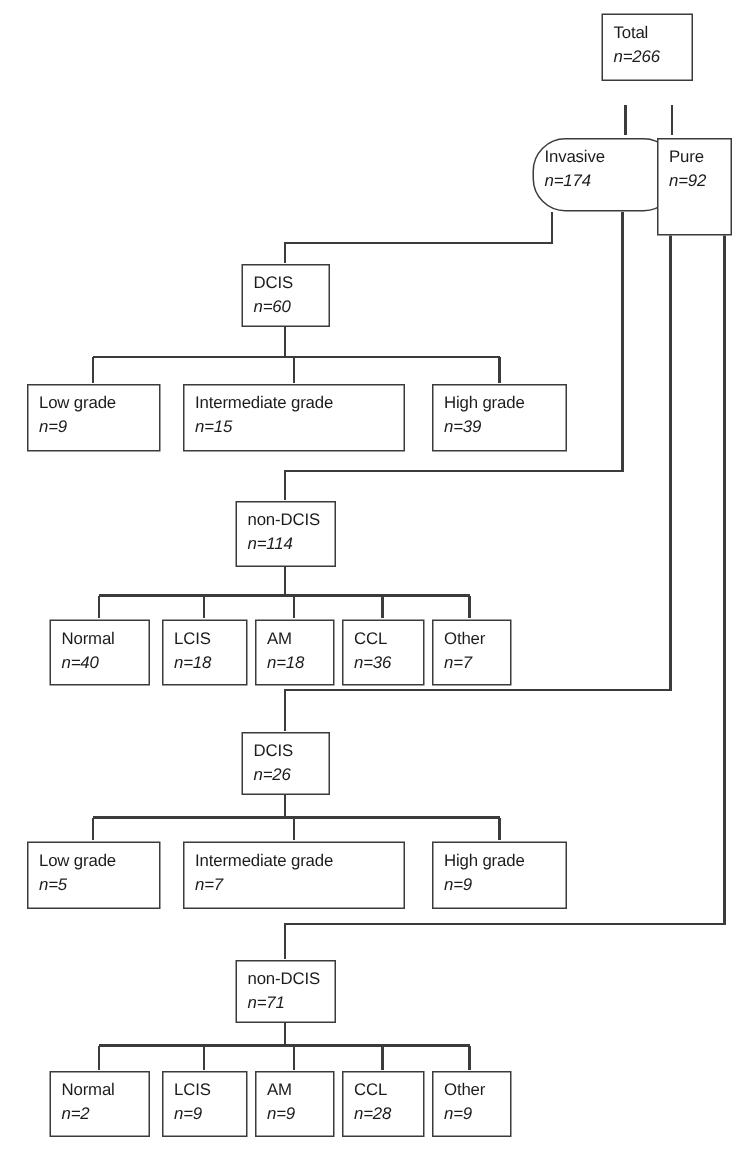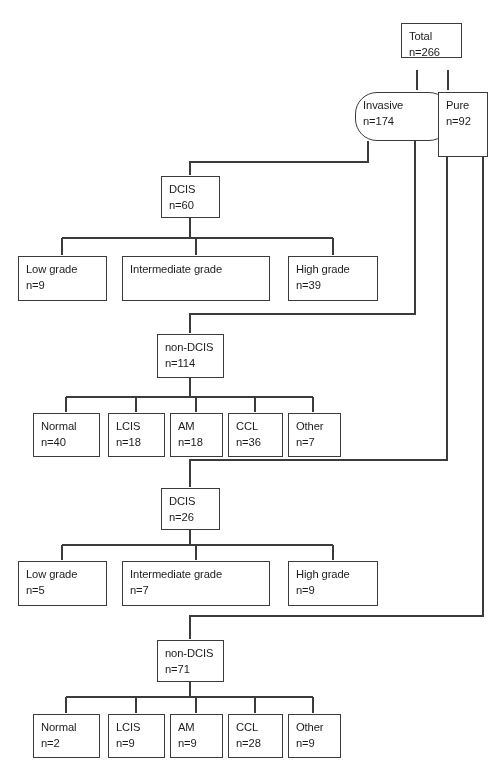--- a/index.html
+++ b/index.html
@@ -41,20 +41,21 @@
     color: #1c1c1c;
     z-index: 2;
   }
   .node .line1 {
     display: block;
     white-space: nowrap;
   }
   .node .line2 {
     display: block;
     white-space: nowrap;
+    font-style: italic;
   }
 </style>
 </head>
 <body>
 
 <div id="flow-root">
 
   <svg id="connector-layer" viewBox="0 0 500 775" width="500" height="775" xmlns="http://www.w3.org/2000/svg">
     <g fill="none" stroke="#3b3b3b" stroke-width="1.5" shape-rendering="crispEdges">
 
@@ -92,21 +93,21 @@
       <path d="M 190 682 L 190 697"></path>
       <path d="M 66 697 L 313 697"></path>
       <path d="M 66 697 L 66 713"></path>
       <path d="M 136 697 L 136 713"></path>
       <path d="M 196 697 L 196 713"></path>
       <path d="M 255 697 L 255 713"></path>
       <path d="M 313 697 L 313 713"></path>
     </g>
   </svg>
 
-  <div class="node" style="left:401px; top:23px; width:61px; height:35px;">
+  <div class="node" style="left:401px; top:9px; width:61px; height:45px;">
     <span class="line1">Total</span>
     <span class="line2">n=266</span>
   </div>
 
   <div class="node" style="left:355px; top:92px; width:96px; height:49px;border-radius:22px;">
     <span class="line1">Invasive</span>
     <span class="line2">n=174</span>
   </div>
 
   <div class="node" style="left:438px; top:92px; width:50px; height:65px;">
@@ -119,20 +120,21 @@
     <span class="line2">n=60</span>
   </div>
 
   <div class="node" style="left:18px; top:256px; width:89px; height:45px;">
     <span class="line1">Low grade</span>
     <span class="line2">n=9</span>
   </div>
 
   <div class="node" style="left:122px; top:256px; width:148px; height:45px;">
     <span class="line1">Intermediate grade</span>
+    <span class="line2">n=15</span>
   </div>
 
   <div class="node" style="left:288px; top:256px; width:90px; height:45px;">
     <span class="line1">High grade</span>
     <span class="line2">n=39</span>
   </div>
 
   <div class="node" style="left:157px; top:334px; width:67px; height:44px;">
     <span class="line1">non-DCIS</span>
     <span class="line2">n=114</span>

